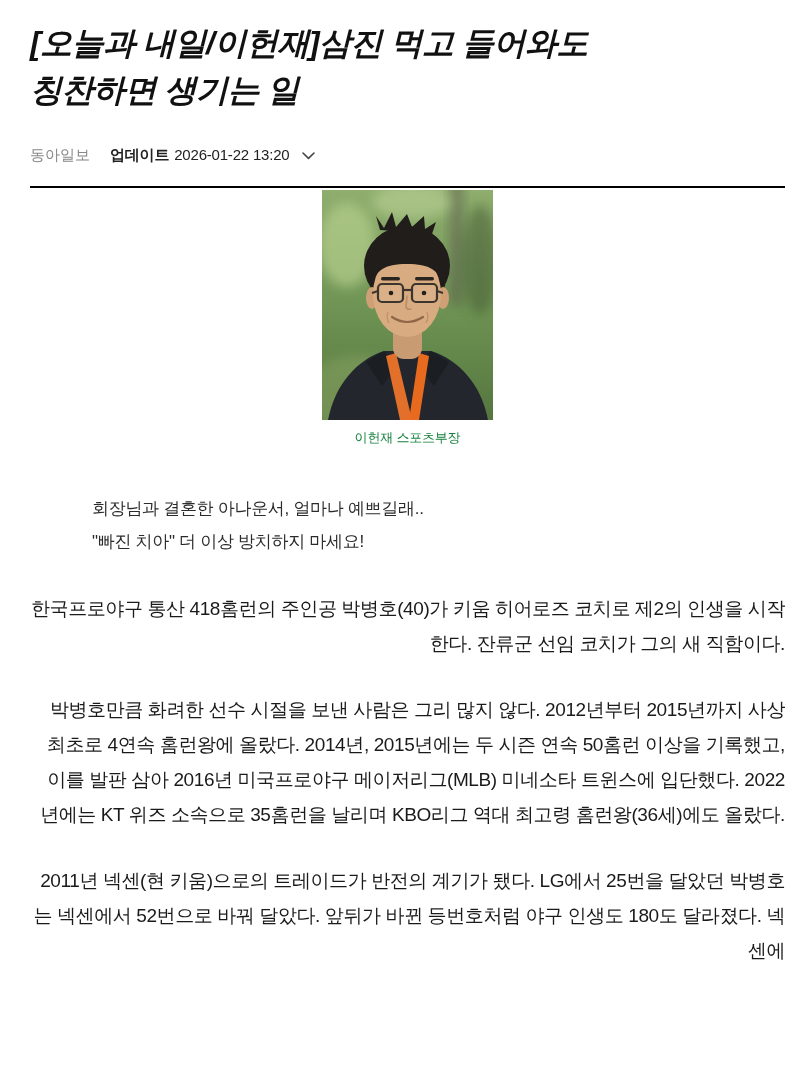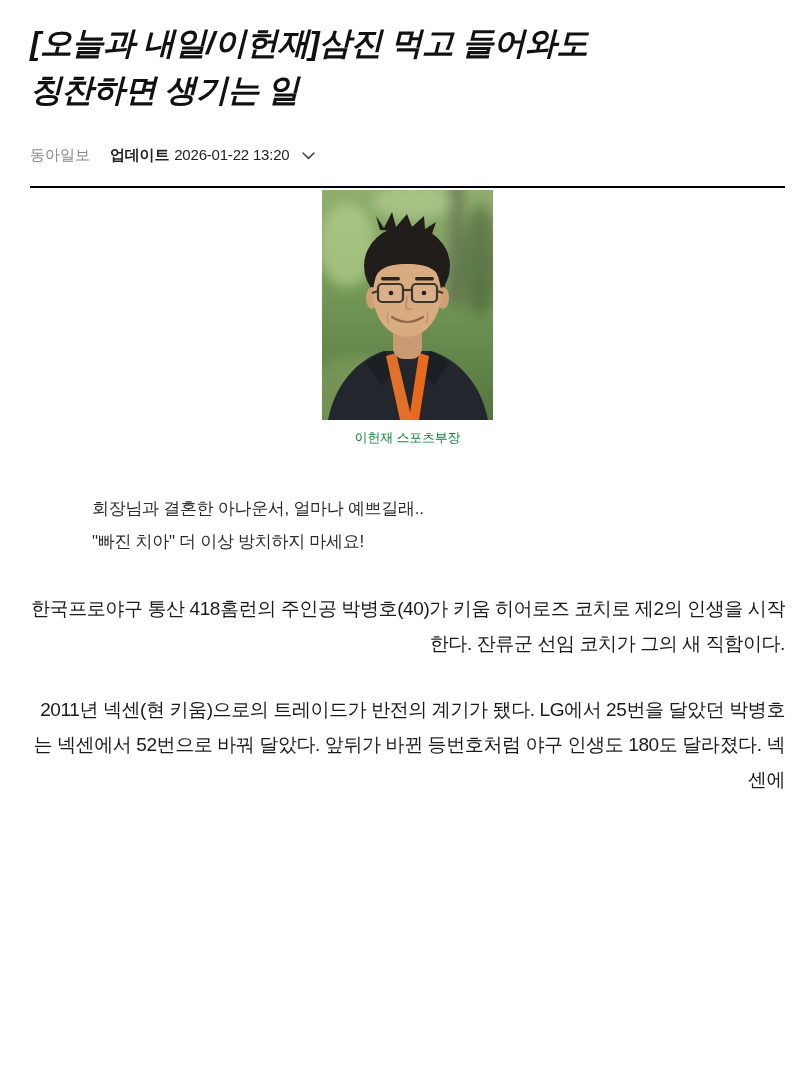--- a/index.html
+++ b/index.html
@@ -160,16 +160,17 @@
     <figcaption class="caption">이헌재 스포츠부장</figcaption>
   </figure>
 
   <div class="teaser">
     <p>회장님과 결혼한 아나운서, 얼마나 예쁘길래..</p>
     <p>"빠진 치아" 더 이상 방치하지 마세요!</p>
   </div>
 
   <div class="article-body">
     <p>한국프로야구 통산 418홈런의 주인공 박병호(40)가 키움 히어로즈 코치로 제2의 인생을 시작한다. 잔류군 선임 코치가 그의 새 직함이다.</p>
+    <p>박병호만큼 화려한 선수 시절을 보낸 사람은 그리 많지 않다. 2012년부터 2015년까지 사상 최초로 4연속 홈런왕에 올랐다. 2014년, 2015년에는 두 시즌 연속 50홈런 이상을 기록했고, 이를 발판 삼아 2016년 미국프로야구 메이저리그(MLB) 미네소타 트윈스에 입단했다. 2022년에는 KT 위즈 소속으로 35홈런을 날리며 KBO리그 역대 최고령 홈런왕(36세)에도 올랐다.</p>
     <p>2011년 넥센(현 키움)으로의 트레이드가 반전의 계기가 됐다. LG에서 25번을 달았던 박병호는 넥센에서 52번으로 바꿔 달았다. 앞뒤가 바뀐 등번호처럼 야구 인생도 180도 달라졌다. 넥센에</p>
   </div>
 
 </div>
 
 </body></html>

